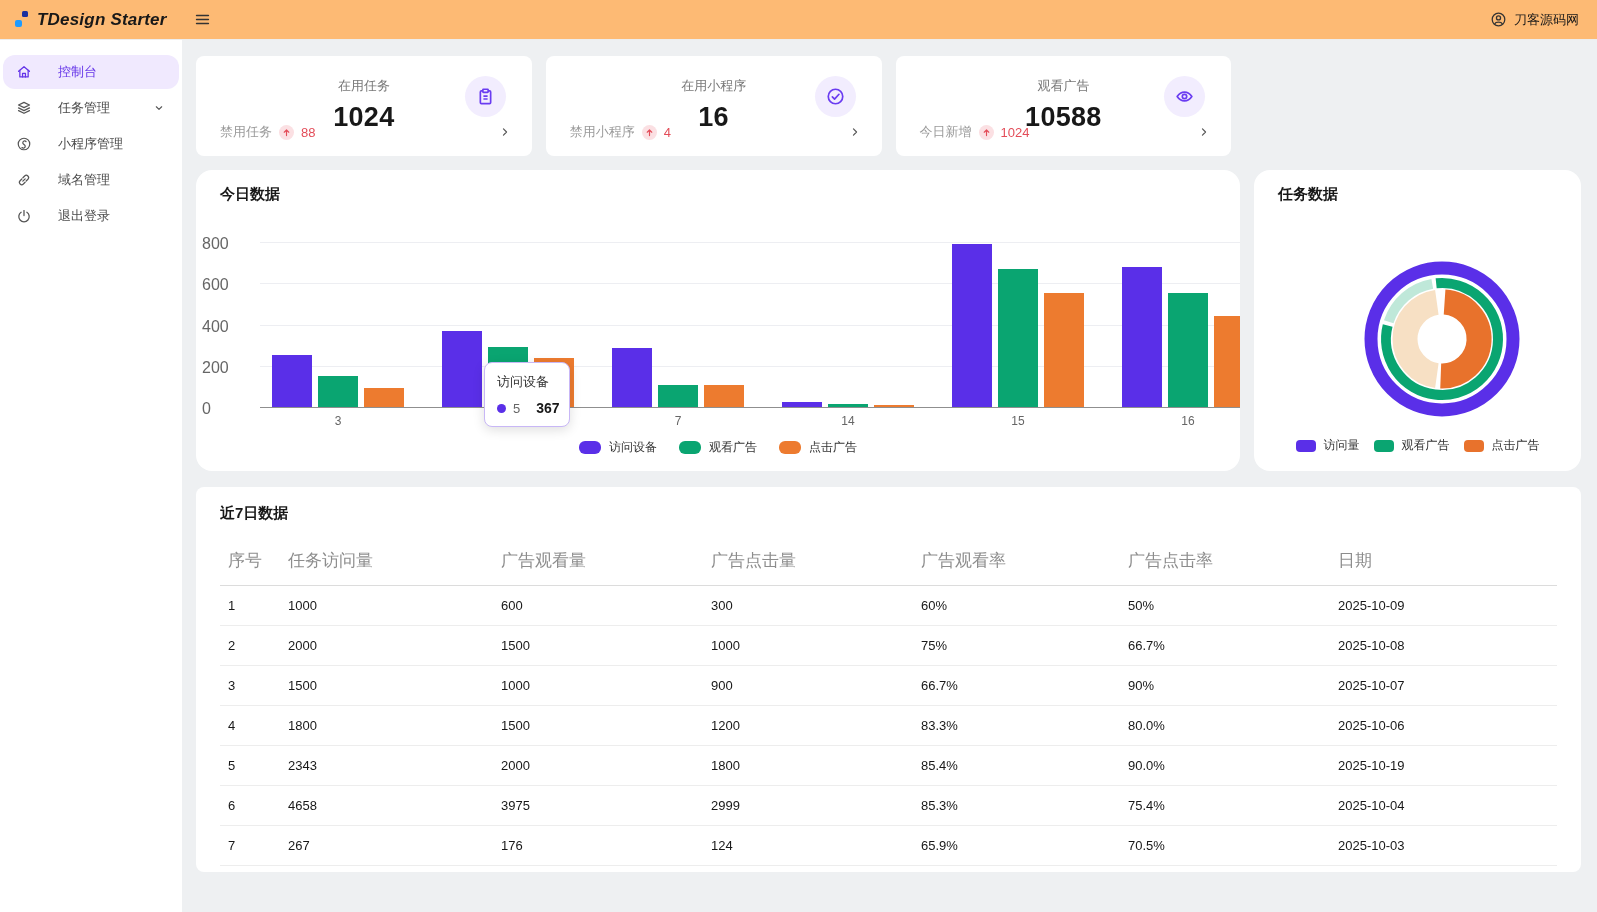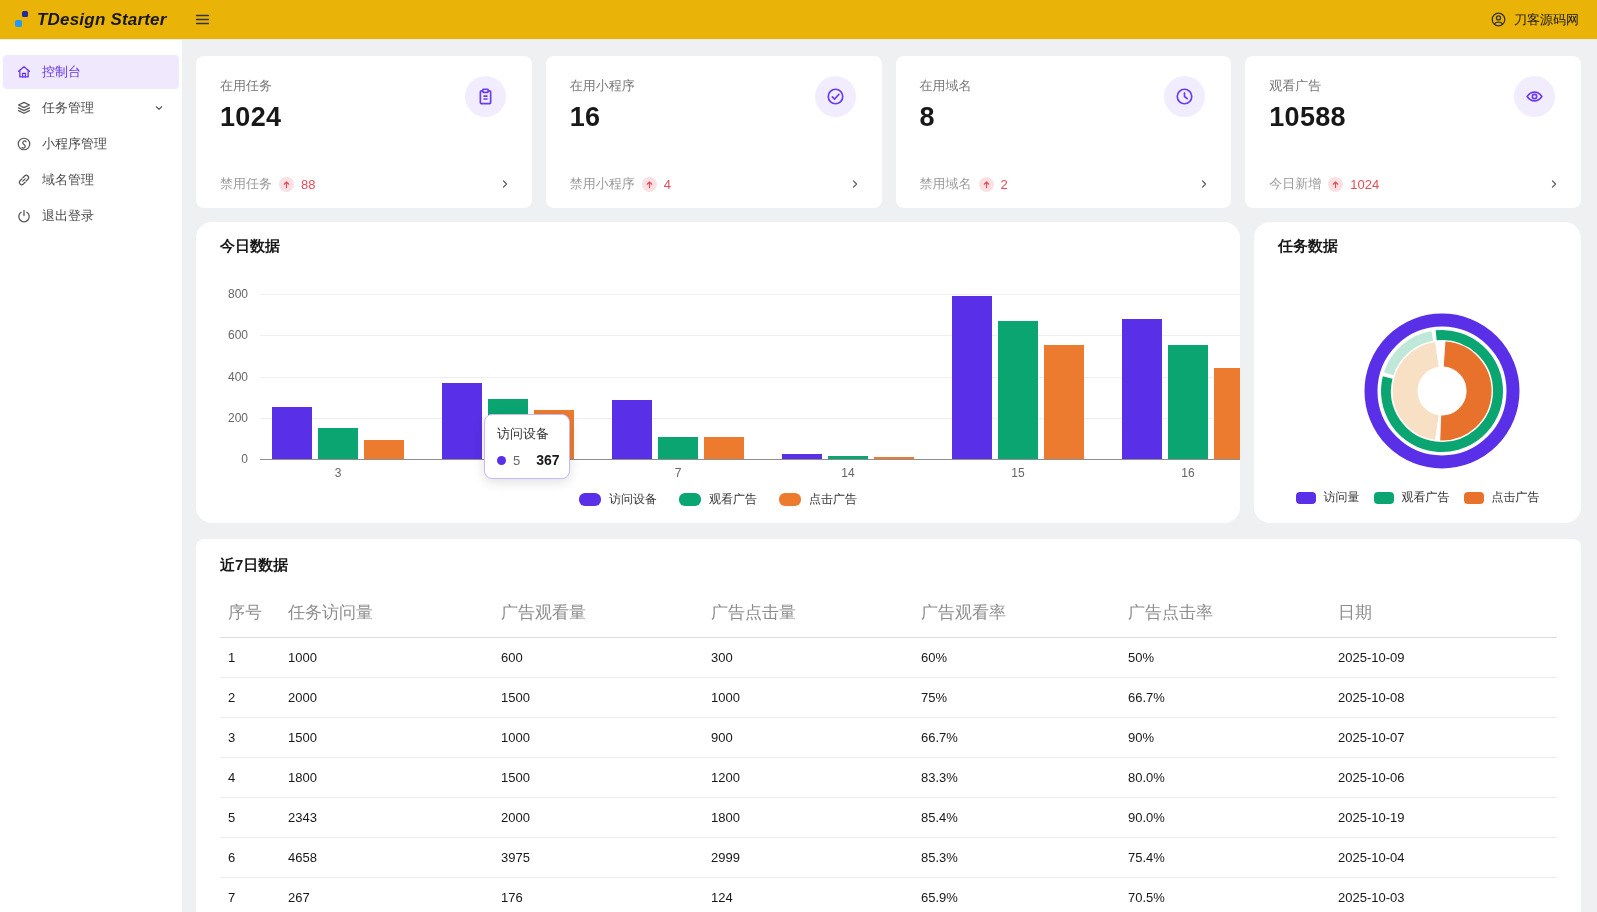--- a/index.html
+++ b/index.html
@@ -7,73 +7,73 @@
   body {
     width:1597px; height:912px; overflow:hidden; position:relative;
     background:#eef0f2; color:#181818;
     font-family:"Liberation Sans", sans-serif;
   }
   svg { display:block; }
 
   
   .app-header {
     position:absolute; top:0; left:0; width:100%; height:40px;
-    background:#eab308; display:flex; align-items:center; z-index:20;
+    background:#fdba74; display:flex; align-items:center; z-index:20;
     border-bottom:1px solid #ededed;
   }
   .logo { width:182px; display:flex; align-items:center; gap:9px; padding-left:15px; cursor:pointer; }
   .logo-mark { position:relative; width:13px; height:21px; }
   .logo-mark .d1 { position:absolute; top:2px; right:0; width:6px; height:6px; border-radius:1.5px; background:#1b2f9e; }
   .logo-mark .d2 { position:absolute; bottom:3px; left:0; width:7px; height:7px; border-radius:2px; background:#1e9bff; }
   .logo-text { font-size:17px; font-weight:700; font-style:italic; letter-spacing:.2px; white-space:nowrap; }
   .menu-toggle { background:none; border:none; padding:4px 6px; margin-left:6px; color:#333; cursor:pointer; }
   .header-right { margin-left:auto; display:flex; align-items:center; gap:7px; padding-right:18px; font-size:13px; color:#181818; cursor:pointer; }
   .header-right svg { color:#333; }
 
   
   .sidebar {
     position:absolute; top:40px; left:0; bottom:0; width:182px;
     background:#fff; padding-top:13px; z-index:10;
   }
   .side-item {
-    display:flex; align-items:center; gap:10px; height:34px; margin:2px 3px;
-    padding:0 13px; border-radius:4px; font-size:13px; color:#4b4b4b; cursor:pointer;
+    display:flex; align-items:center; gap:26px; height:34px; margin:2px 3px;
+    padding:0 13px; border-radius:12px; font-size:13px; color:#4b4b4b; cursor:pointer;
   }
   .side-item svg { flex:none; color:#555; }
   .side-item.selected { background:#f0e9fe; color:#6434e8; }
   .side-item.selected svg { color:#6434e8; }
   .side-item .chev { margin-left:auto; color:#8a8a8a; }
 
   
   .main { position:absolute; left:196px; top:40px; right:16px; }
   .card { background:#fff; border-radius:8px; }
 
   
   .stat-row { margin-top:16px; display:grid; grid-template-columns:repeat(4,1fr); gap:14px; }
-  .stat-card { height:152px; position:relative; padding:21px 24px; }
+  .stat-card { height:100px; position:relative; padding:21px 24px;text-align:center; }
   .stat-label { font-size:13px; color:#787878; }
   .stat-value { font-size:27px; font-weight:600; margin-top:7px; letter-spacing:.3px; }
   .icon-circle {
     position:absolute; top:20px; right:26px; width:41px; height:41px; border-radius:50%;
     background:#f2edfe; color:#6a3cf1; display:flex; align-items:center; justify-content:center;
   }
   .stat-foot { position:absolute; left:24px; right:20px; bottom:15px; display:flex; align-items:center; font-size:13px; color:#9a9a9a; }
   .badge-up { width:15px; height:15px; border-radius:50%; background:#fbe0e3; color:#e34d59; display:inline-flex; align-items:center; justify-content:center; margin:0 7px; flex:none; }
   .stat-sub-value { color:#e34d59; }
   .foot-chev { margin-left:auto; color:#555; cursor:pointer; background:none; border:none; padding:0; }
 
   
   .charts-row { margin-top:14px; display:grid; grid-template-columns:1044px 1fr; gap:14px; }
   .chart-card { height:301px; position:relative; overflow:hidden;border-radius:16px; }
   .card-title { position:absolute; top:15px; left:24px; margin:0; font-size:15px; font-weight:700; }
 
   #bar-area { position:absolute; inset:0; }
   .gridline { position:absolute; left:64px; right:0; height:1px; background:#edeef2; }
   .gridline.base { background:#8f8f8f; }
-  .ytick { position:absolute; left:6px; width:46px; text-align:right; font-size:12px; color:#666; }
+  .ytick { position:absolute; left:6px; width:46px; font-size:16px; color:#666; }
   .bar { position:absolute; }
   .xtick { position:absolute; width:60px; text-align:center; font-size:12px; color:#666; }
   .bar-legend { position:absolute; left:0; right:0; display:flex; justify-content:center; align-items:center; gap:22px; }
   .legend-item { display:flex; align-items:center; gap:8px; font-size:12px; color:#333; cursor:pointer; }
   .legend-swatch { width:22px; height:13px; border-radius:6px; }
 
   .tooltip {
     position:absolute; width:86px; background:#fff; border:1px solid #c8b7f6; border-radius:8px;
     box-shadow:0 3px 12px rgba(0,0,0,.13); padding:10px 12px; z-index:5;
   }
@@ -227,44 +227,20 @@
           </span>
         <span class="stat-sub-value">4</span>
         <button class="foot-chev">
             <svg width="14" height="14" viewBox="0 0 20 20" fill="none" stroke="currentColor" stroke-width="1.7" stroke-linecap="round" stroke-linejoin="round">
               <path d="M7.8 5.6 12.2 10l-4.4 4.4"></path>
             </svg>
           </button>
       </div>
     </div>
 
-    <div class="card stat-card">
-      <div class="stat-label">在用域名</div>
-      <div class="stat-value">8</div>
-      <div class="icon-circle">
-        <svg width="21" height="21" viewBox="0 0 20 20" fill="none" stroke="currentColor" stroke-width="1.6" stroke-linecap="round" stroke-linejoin="round">
-            <circle cx="10" cy="10" r="6.9"></circle>
-            <path d="M10 6.4V10l2.6 2.1"></path>
-          </svg>
-      </div>
-      <div class="stat-foot">
-        <span>禁用域名</span>
-        <span class="badge-up">
-            <svg width="9" height="9" viewBox="0 0 10 10" fill="none" stroke="currentColor" stroke-width="1.3" stroke-linecap="round" stroke-linejoin="round">
-              <path d="M5 8.4V2.3M2.5 4.7 5 2.2l2.5 2.5"></path>
-            </svg>
-          </span>
-        <span class="stat-sub-value">2</span>
-        <button class="foot-chev">
-            <svg width="14" height="14" viewBox="0 0 20 20" fill="none" stroke="currentColor" stroke-width="1.7" stroke-linecap="round" stroke-linejoin="round">
-              <path d="M7.8 5.6 12.2 10l-4.4 4.4"></path>
-            </svg>
-          </button>
-      </div>
-    </div>
 
     <div class="card stat-card">
       <div class="stat-label">观看广告</div>
       <div class="stat-value">10588</div>
       <div class="icon-circle">
         <svg width="21" height="21" viewBox="0 0 20 20" fill="none" stroke="currentColor" stroke-width="1.6" stroke-linejoin="round">
             <path d="M10 5.8C5.8 5.8 3 10 3 10s2.8 4.2 7 4.2S17 10 17 10s-2.8-4.2-7-4.2Z"></path>
             <circle cx="10" cy="10" r="2.1"></circle>
           </svg>
       </div>

